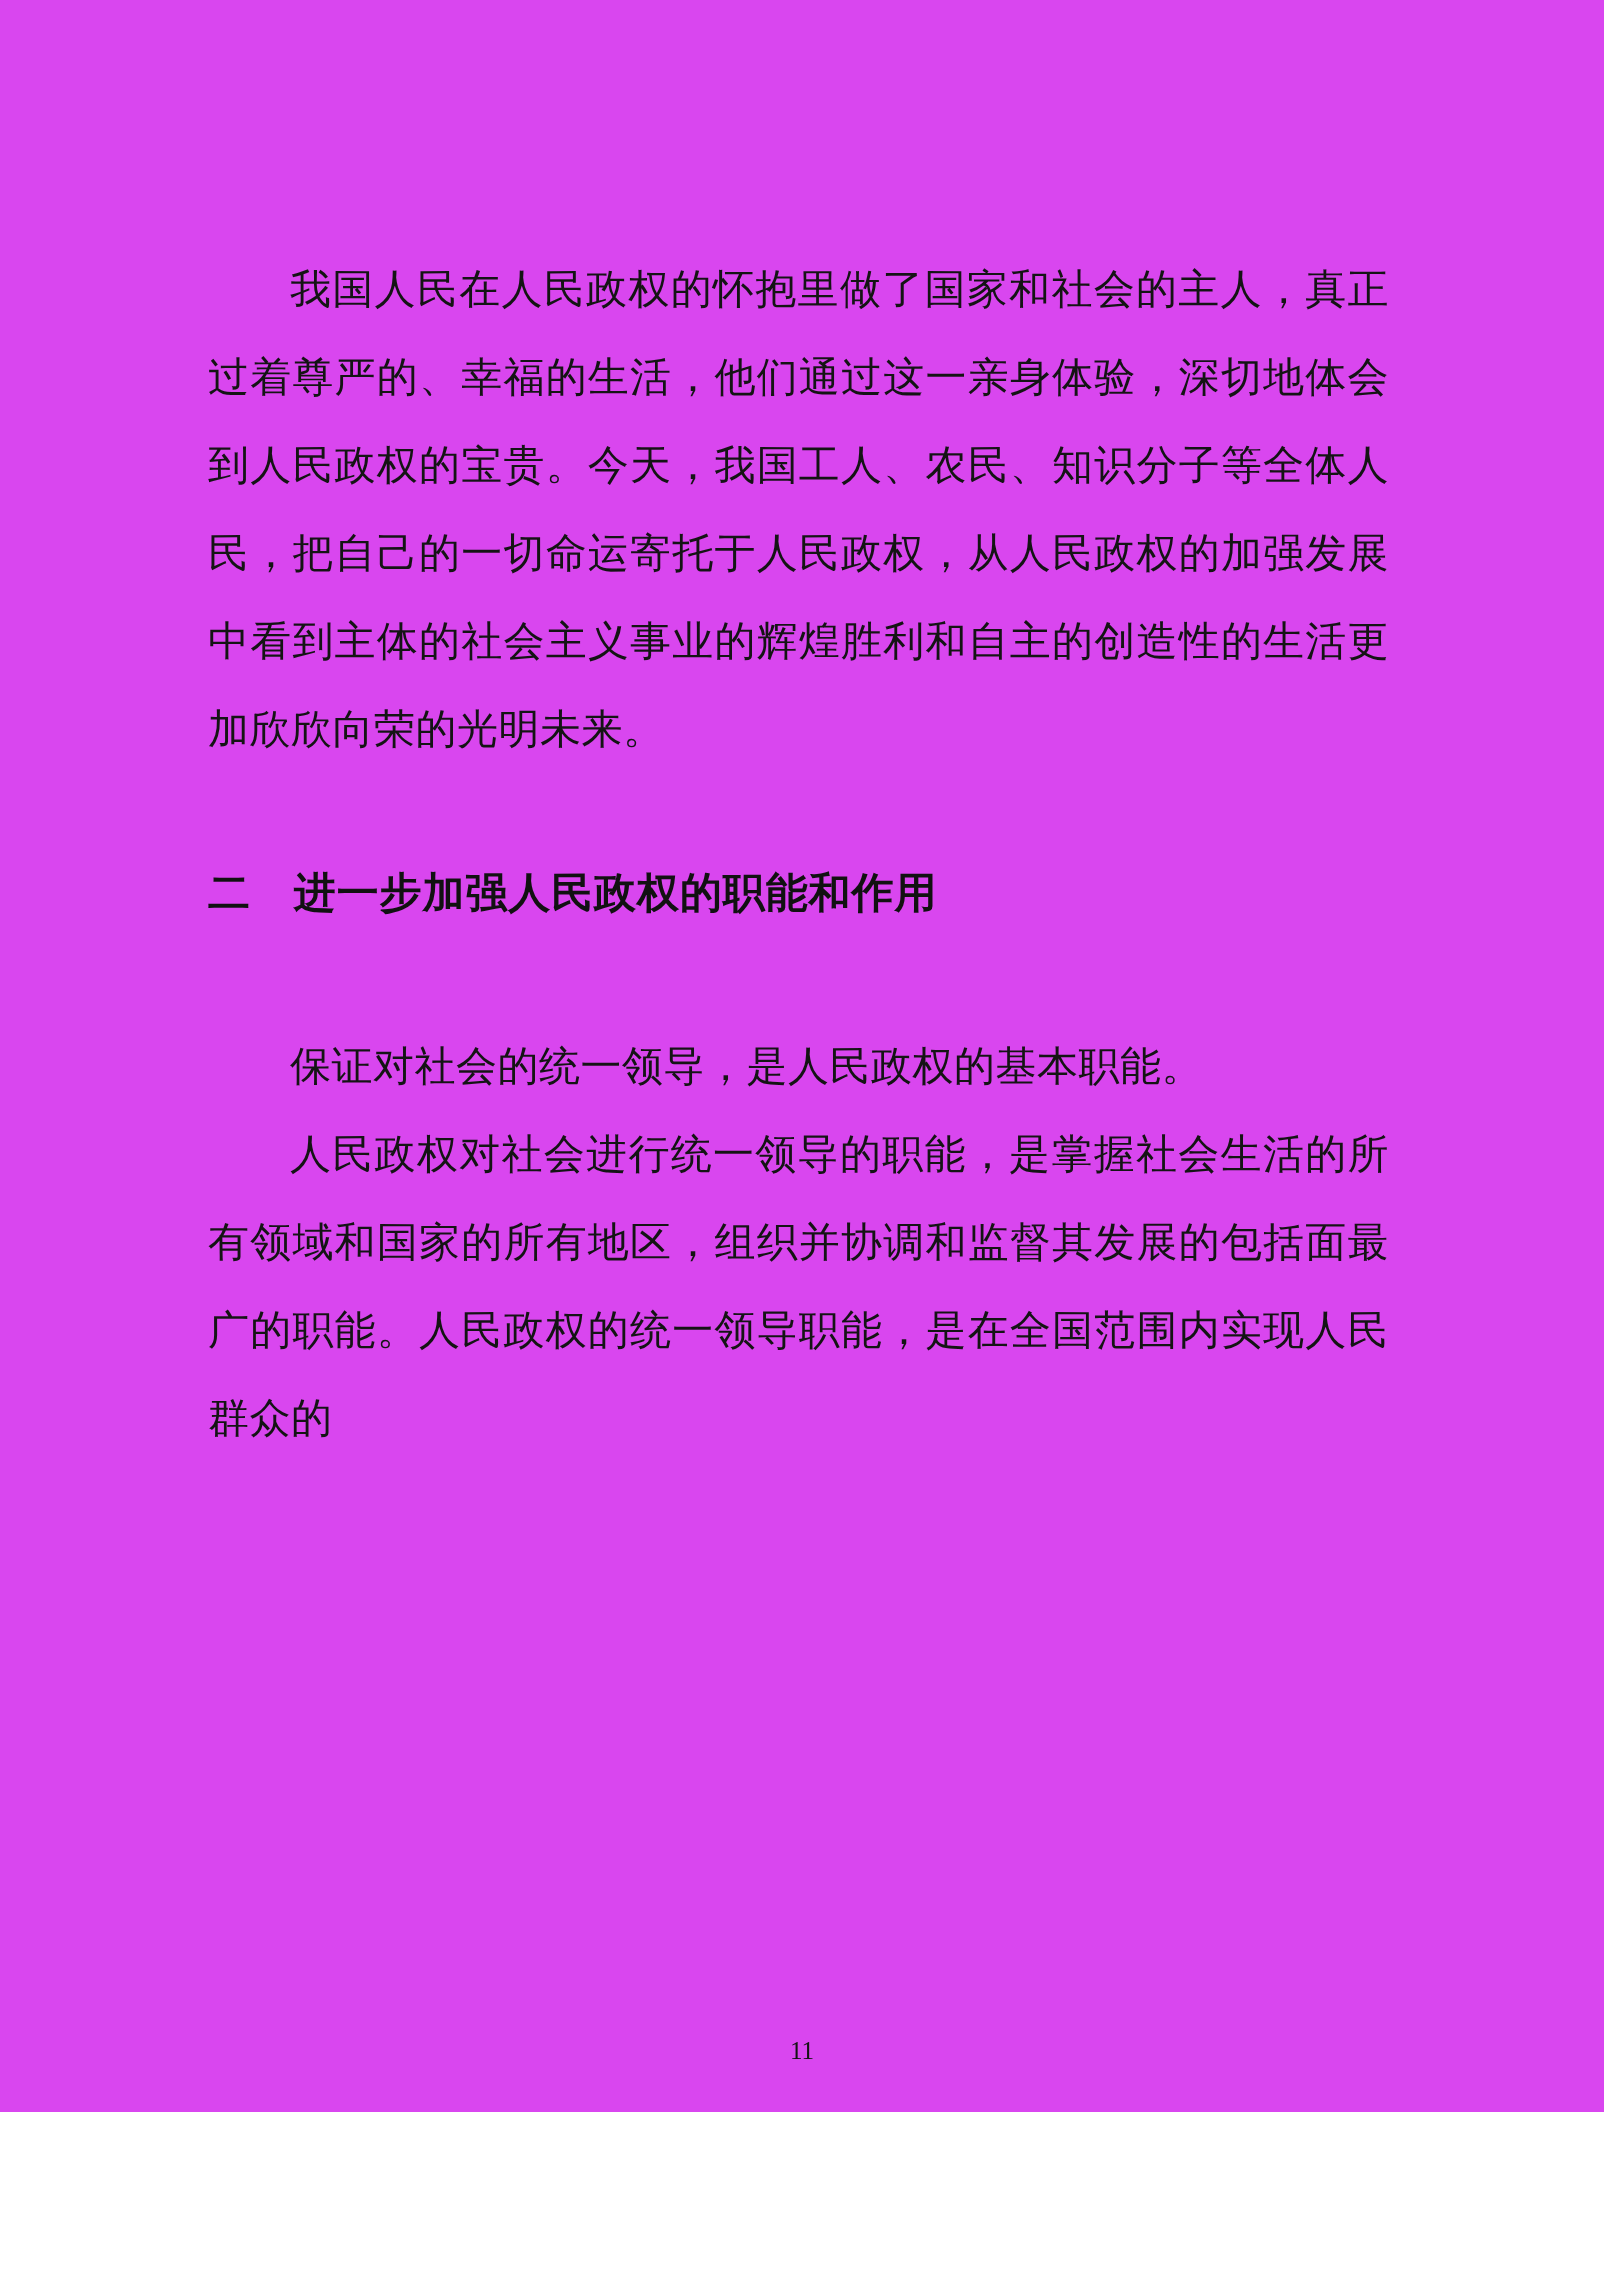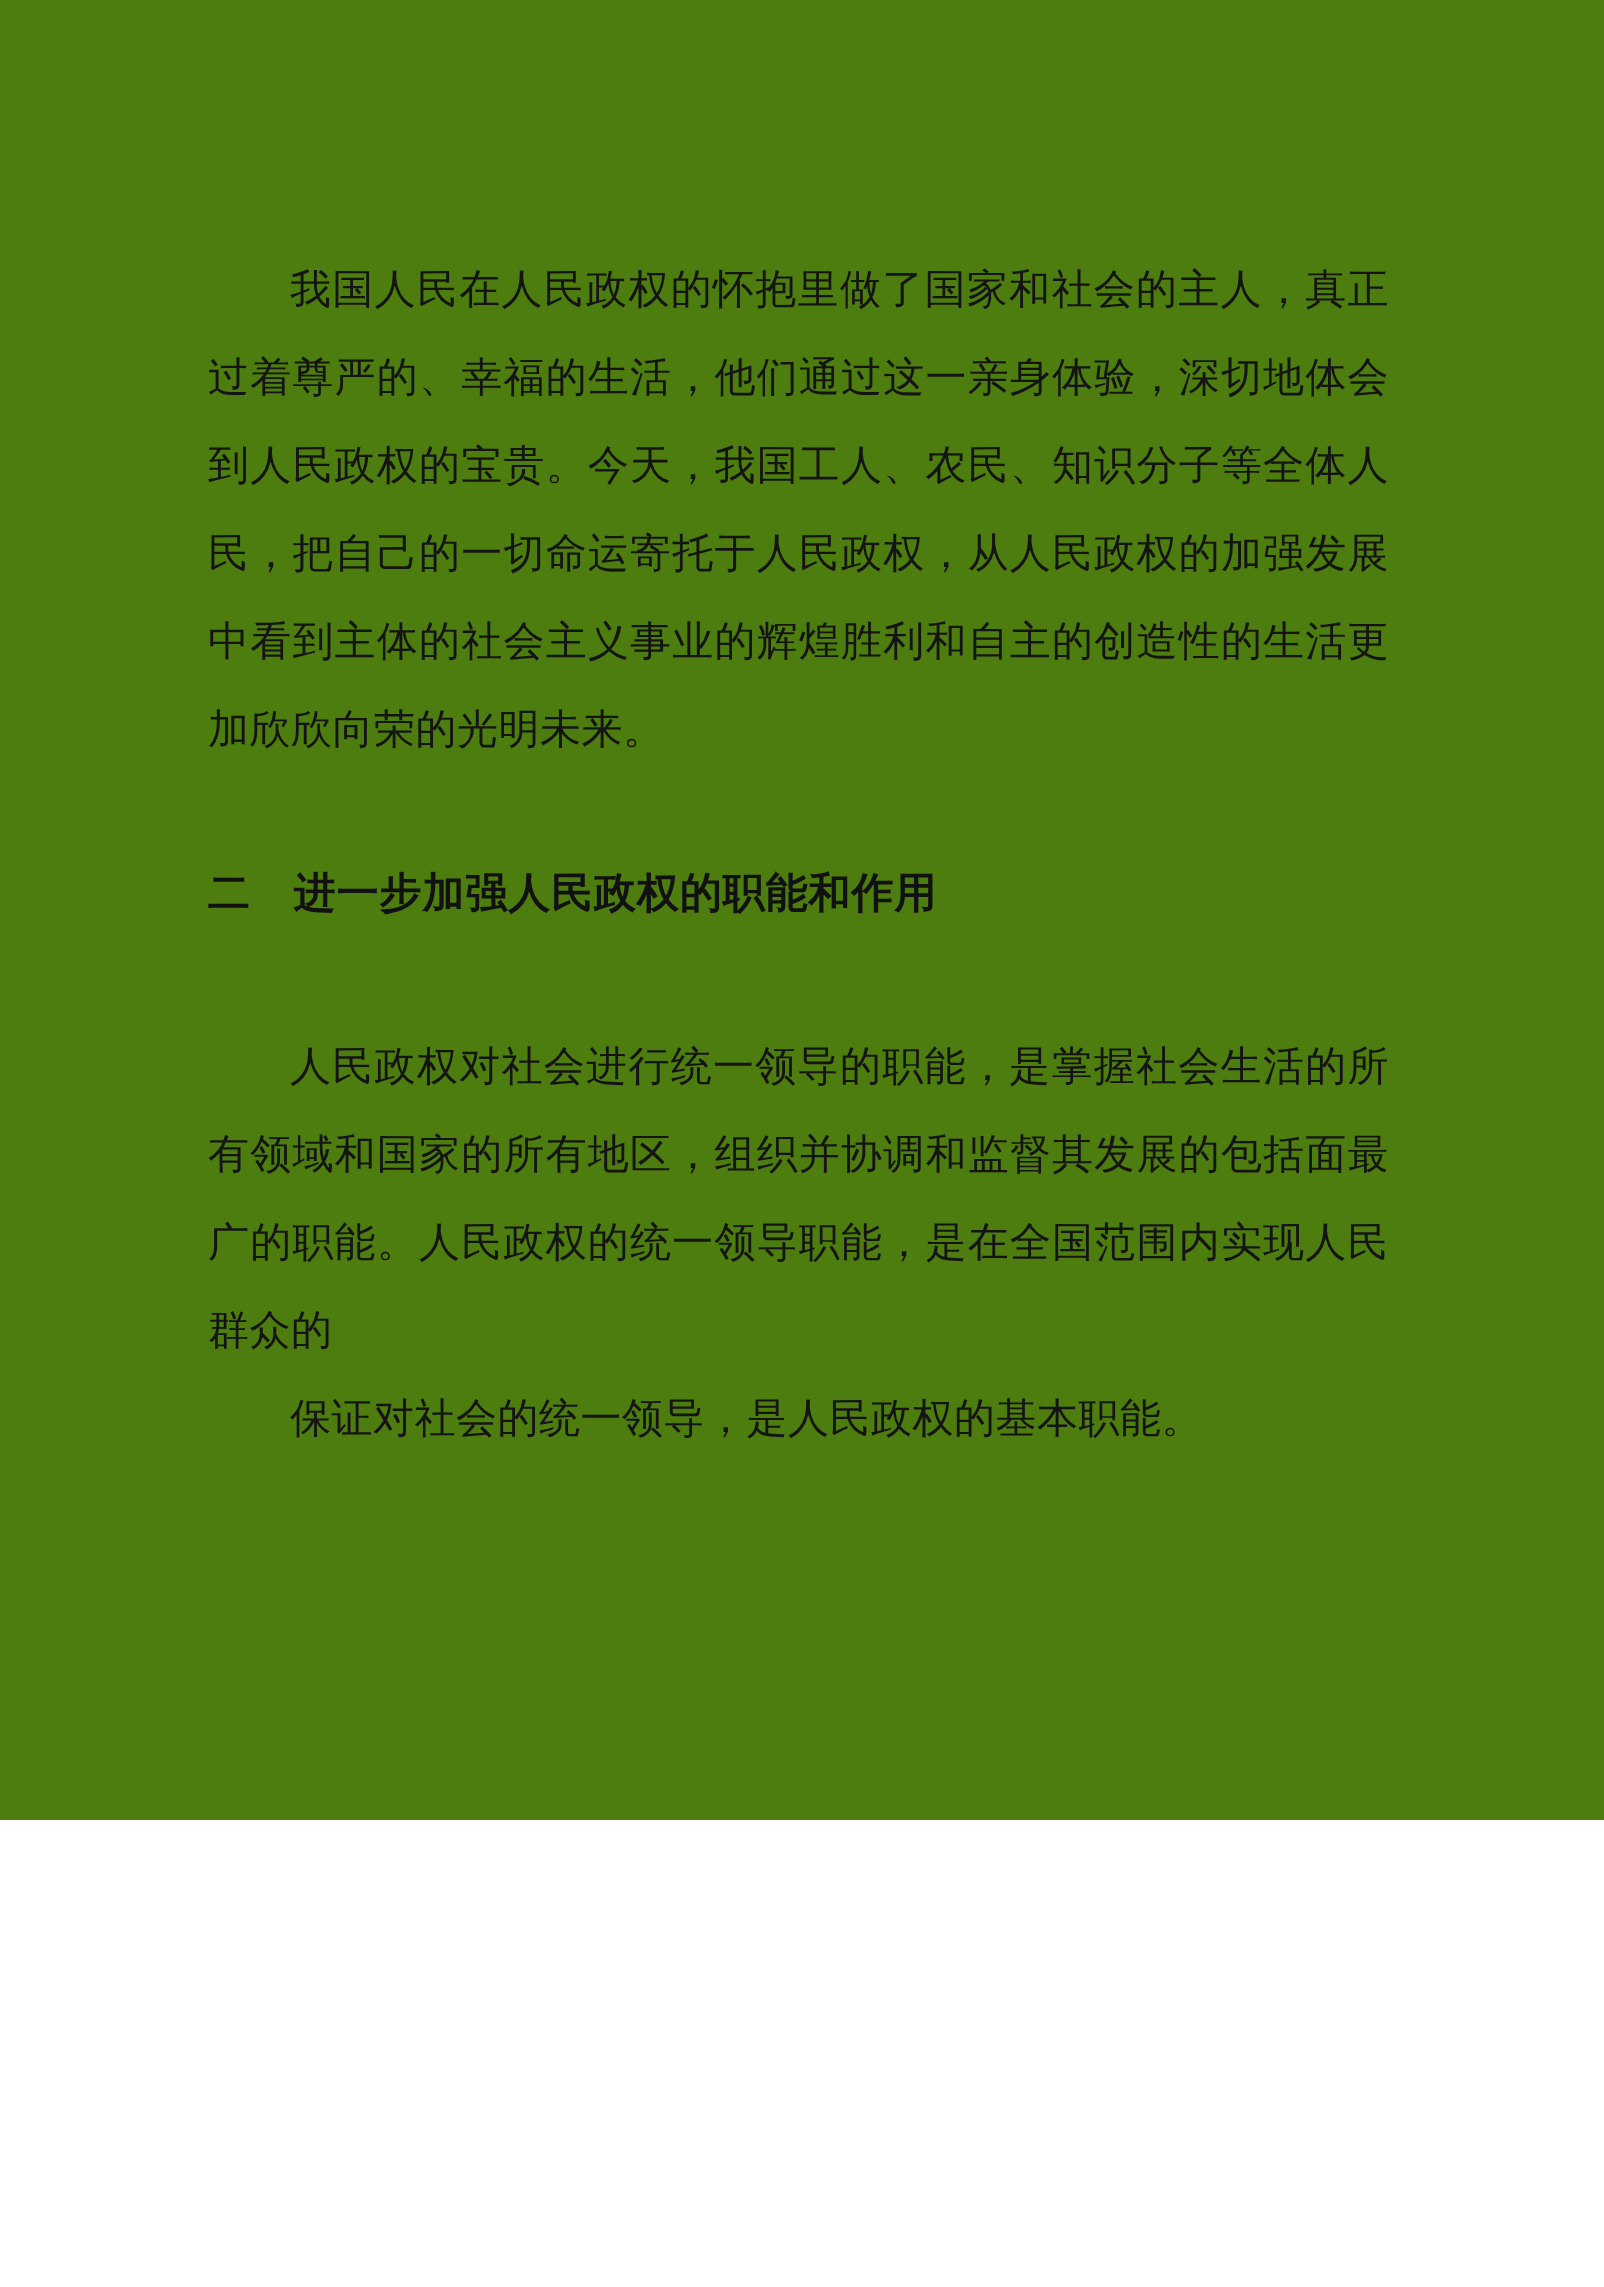--- a/index.html
+++ b/index.html
@@ -3,22 +3,22 @@
 <meta charset="utf-8">
 <style>
   html, body {
     margin: 0;
     padding: 0;
     background: #ffffff;
   }
   .page {
     position: relative;
     width: 1604px;
-    height: 1820px;
-    background: #4d7c0f;
+    height: 2112px;
+    background: #d946ef;
     overflow: hidden;
     font-family: "Liberation Serif", "DejaVu Serif", serif;
     color: #141414;
   }
   .content {
     position: absolute;
     left: 208px;
     top: 245px;
     width: 1181px;
   }
@@ -58,21 +58,21 @@
 
 <div class="page">
   <div class="content">
 
     <p class="body-par">我国人民在人民政权的怀抱里做了国家和社会的主人，真正过着尊严的、幸福的生活，他们通过这一亲身体验，深切地体会到人民政权的宝贵。今天，我国工人、农民、知识分子等全体人民，把自己的一切命运寄托于人民政权，从人民政权的加强发展中看到主体的社会主义事业的辉煌胜利和自主的创造性的生活更加欣欣向荣的光明未来。</p>
 
 
     <h2 class="section-heading">二　进一步加强人民政权的职能和作用</h2>
 
 
+    <p class="body-par">保证对社会的统一领导，是人民政权的基本职能。</p>
+
     <p class="body-par">人民政权对社会进行统一领导的职能，是掌握社会生活的所有领域和国家的所有地区，组织并协调和监督其发展的包括面最广的职能。人民政权的统一领导职能，是在全国范围内实现人民群众的</p>
-
-    <p class="body-par">保证对社会的统一领导，是人民政权的基本职能。</p>
 
   </div>
 
   <div class="page-number">11</div>
 </div>
 
 
 </body></html>

